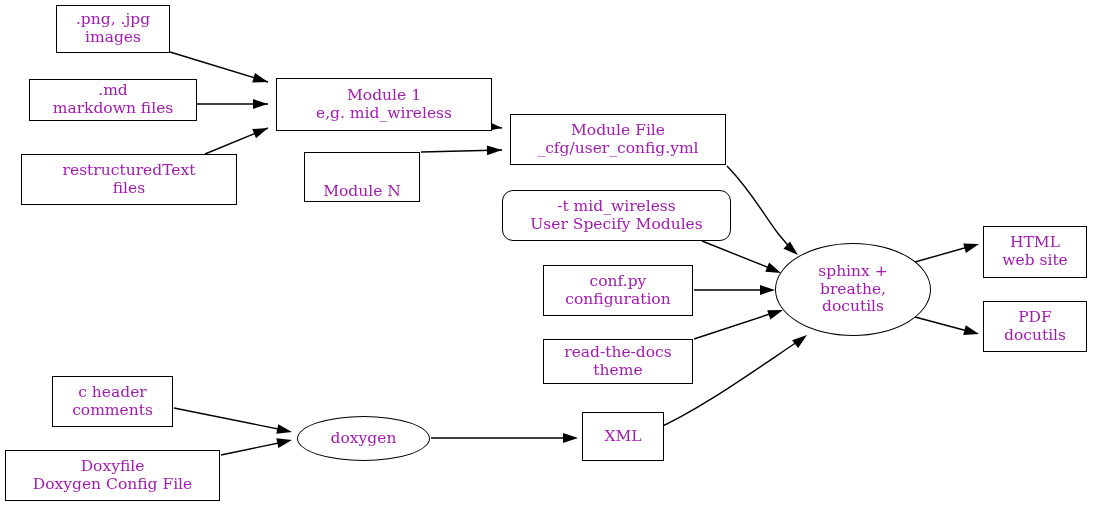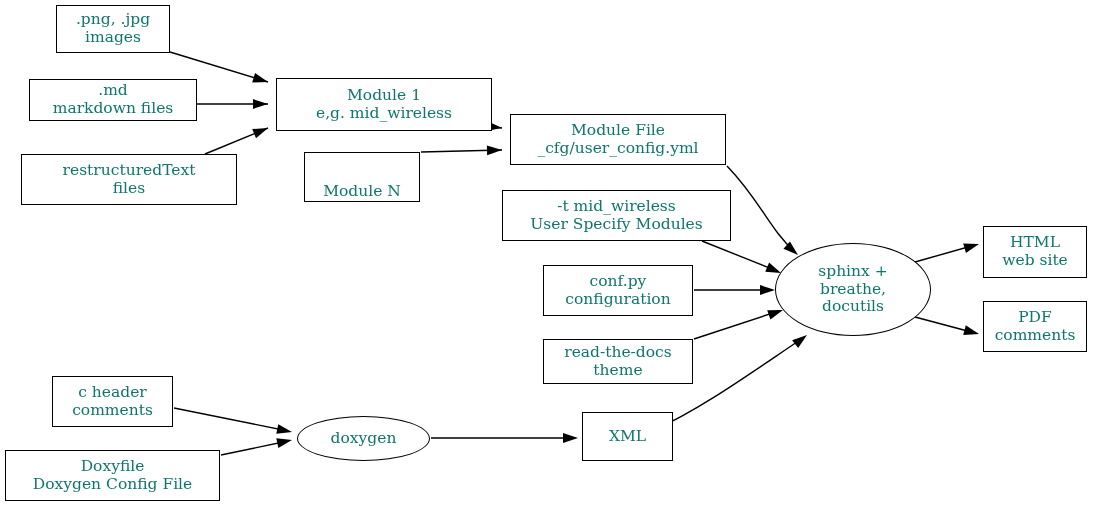--- a/index.html
+++ b/index.html
@@ -26,21 +26,21 @@
     height: 507px;
     pointer-events: none;
   }
   .node {
     position: absolute;
     box-sizing: border-box;
     display: flex;
     align-items: center;
     justify-content: center;
     text-align: center;
-    color: #0f766e;
+    color: #a21caf;
     font-size: 15.5px;
     line-height: 1.14;
     white-space: pre;
   }
   .node.box {
     border: 1.3px solid #000000;
     background: #ffffff;
   }
   .node.ellipse {
     border: 1.3px solid #000000;
@@ -122,33 +122,33 @@
 images</span></div>
       <div class="node box" style="left: 29px; top: 79px; width: 168px; height: 42px;"><span class="node-label">.md
 markdown files</span></div>
       <div class="node box" style="left: 21px; top: 154px; width: 216px; height: 51px;"><span class="node-label">restructuredText
 files</span></div>
       <div class="node box" style="left: 276px; top: 78px; width: 216px; height: 53px;"><span class="node-label">Module 1
 e,g. mid_wireless</span></div>
       <div class="node box" style="left: 304px; top: 152px; width: 116px; height: 50px; align-items: flex-end;"><span class="node-label">Module N</span></div>
       <div class="node box" style="left: 510px; top: 114px; width: 216px; height: 51px;"><span class="node-label">Module File
 _cfg/user_config.yml</span></div>
-      <div class="node box" style="left: 502px; top: 190px; width: 229px; height: 51px;"><span class="node-label">-t mid_wireless
+      <div class="node box" style="left: 502px; top: 190px; width: 229px; height: 51px; border-radius: 11px;"><span class="node-label">-t mid_wireless
 User Specify Modules</span></div>
       <div class="node box" style="left: 543px; top: 265px; width: 150px; height: 51px;"><span class="node-label">conf.py
 configuration</span></div>
       <div class="node box" style="left: 543px; top: 339px; width: 150px; height: 45px;"><span class="node-label">read-the-docs
 theme</span></div>
       <div class="node ellipse" style="left: 775px; top: 243px; width: 156px; height: 93px;"><span class="node-label">sphinx +
 breathe,
 docutils</span></div>
       <div class="node box" style="left: 983px; top: 226px; width: 104px; height: 52px; justify-content: center;"><span class="node-label">HTML
 web site</span></div>
       <div class="node box" style="left: 983px; top: 301px; width: 104px; height: 51px;"><span class="node-label">PDF
-comments</span></div>
+docutils</span></div>
       <div class="node box" style="left: 52px; top: 376px; width: 121px; height: 51px;"><span class="node-label">c header
 comments</span></div>
       <div class="node box" style="left: 5px; top: 450px; width: 215px; height: 51px;"><span class="node-label">Doxyfile
 Doxygen Config File</span></div>
       <div class="node ellipse" style="left: 297px; top: 416px; width: 133px; height: 45px;"><span class="node-label">doxygen</span></div>
-      <div class="node box" style="left: 582px; top: 412px; width: 91px; height: 49px;"><span class="node-label">XML</span></div>
+      <div class="node box" style="left: 582px; top: 412px; width: 82px; height: 49px;"><span class="node-label">XML</span></div>
     </div>
 </div>
 
 </body></html>

